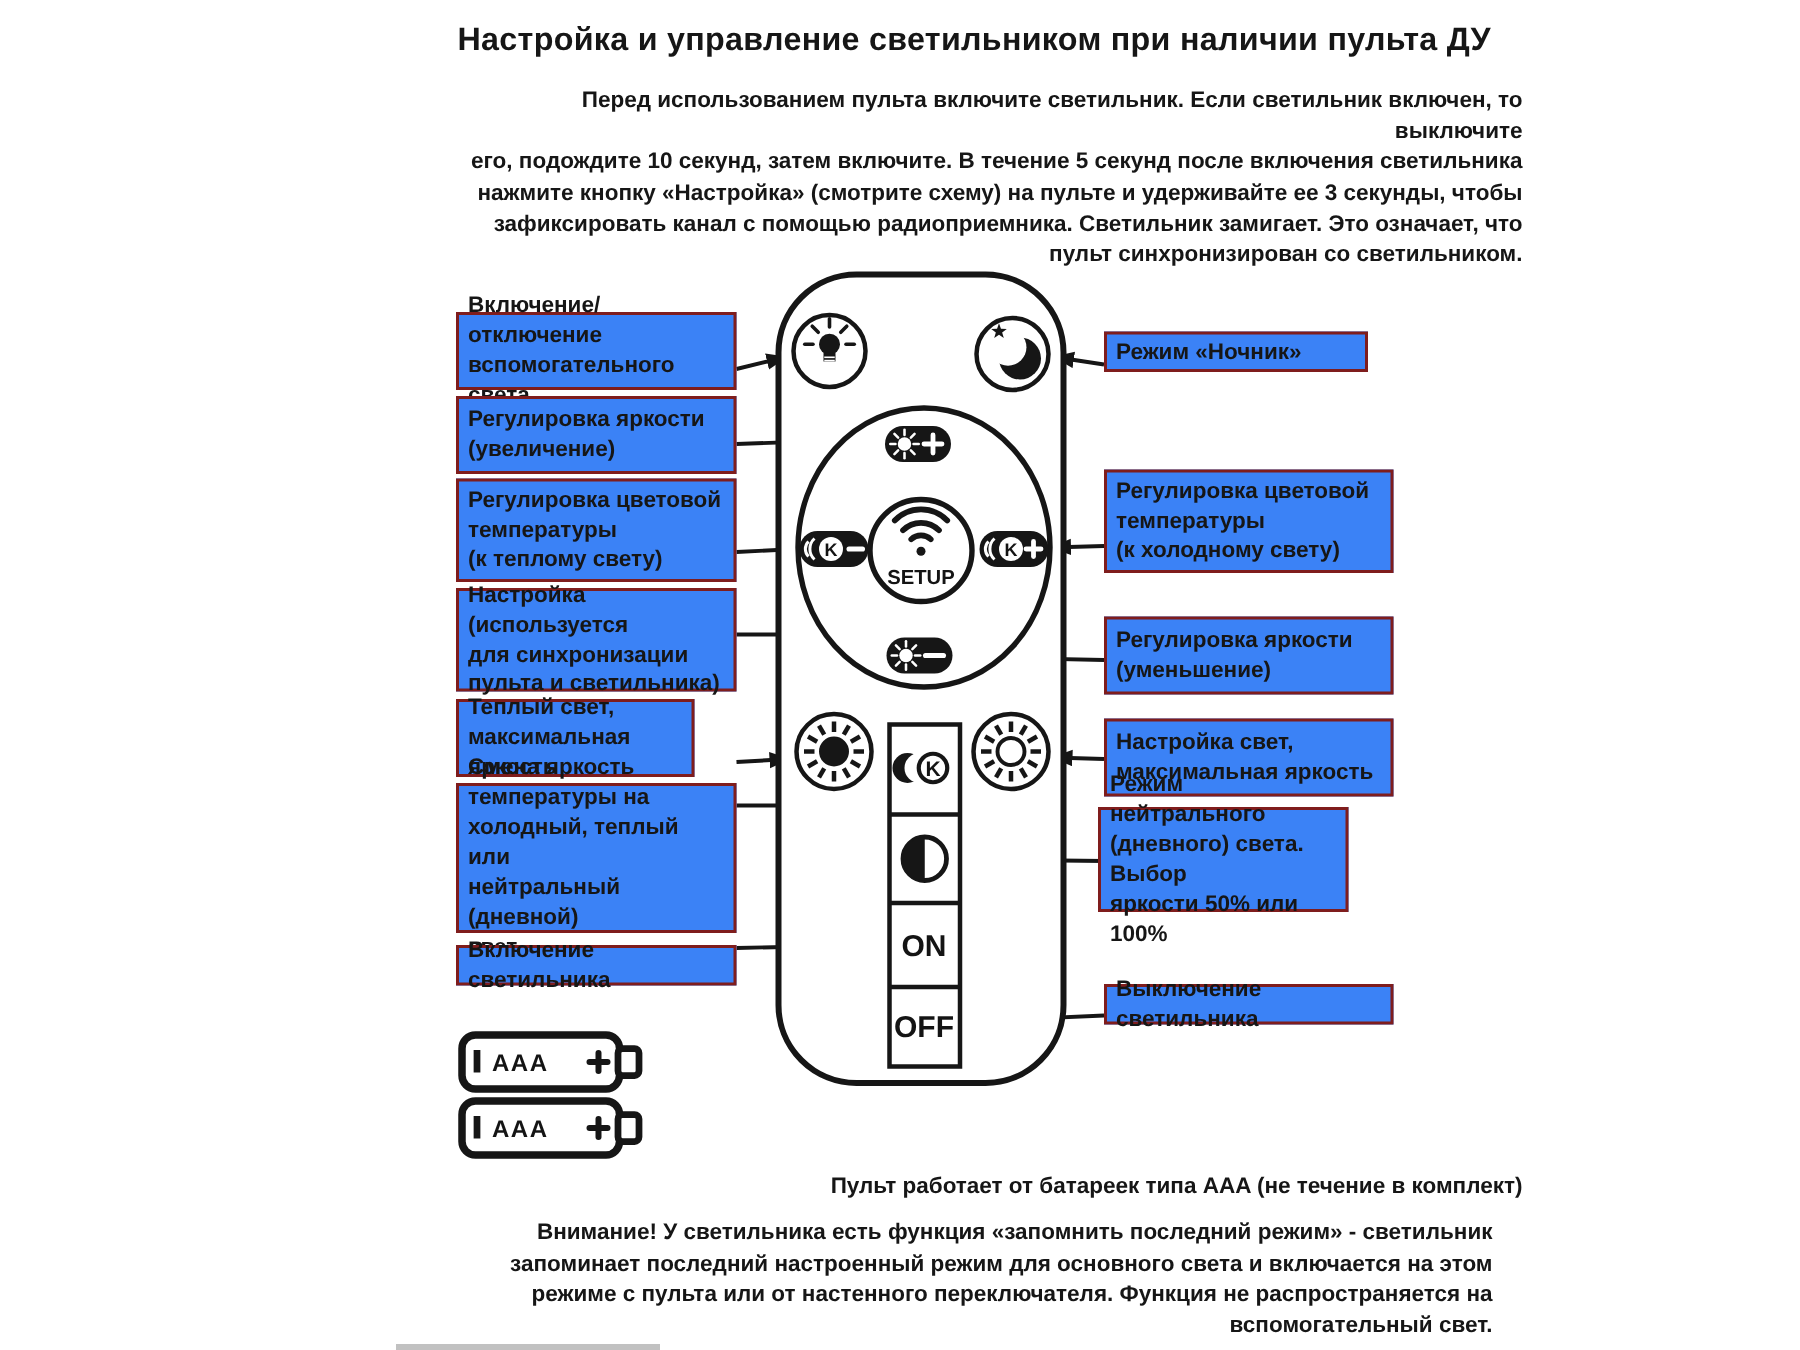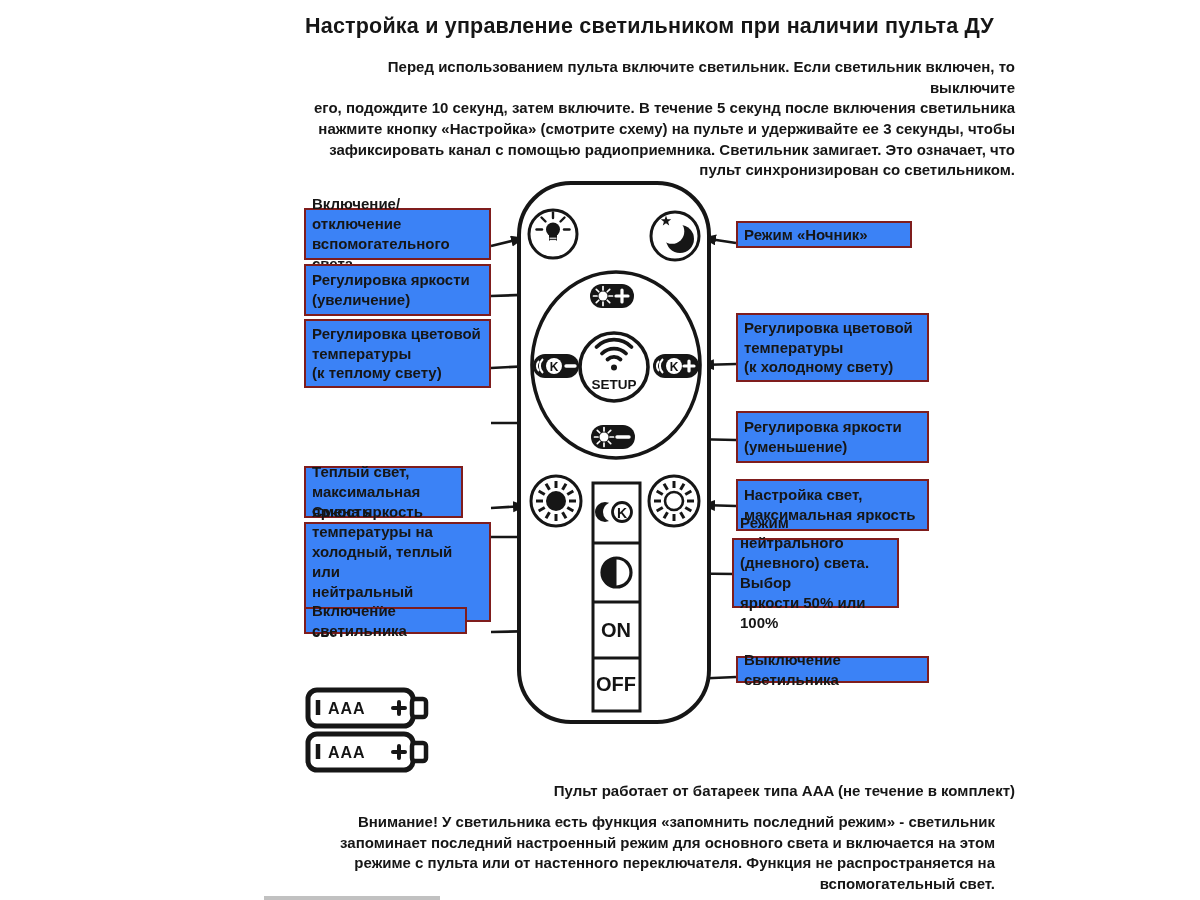--- a/index.html
+++ b/index.html
@@ -239,28 +239,31 @@
     </g>
   </svg>
 
   <div class="co" style="left:280px;top:208px;width:187px;height:52px">Включение/отключение
 вспомогательного света</div>
   <div class="co" style="left:280px;top:264px;width:187px;height:52px">Регулировка яркости
 (увеличение)</div>
   <div class="co" style="left:280px;top:319px;width:187px;height:69px">Регулировка цветовой
 температуры
 (к теплому свету)</div>
+  <div class="co" style="left:280px;top:392px;width:187px;height:69px">Настройка (используется
+для синхронизации
+пульта и светильника)</div>
   <div class="co" style="left:280px;top:466px;width:159px;height:52px">Теплый свет,
 максимальная яркость</div>
   <div class="co" style="left:280px;top:522px;width:187px;height:100px">Смена яркость
 температуры на
 холодный, теплый или
 нейтральный (дневной)
 свет</div>
-  <div class="co" style="left:280px;top:607px;width:163px;height:27px">Включение светильника</div>
+  <div class="co" style="left:280px;top:630px;width:187px;height:27px">Включение светильника</div>
 
   <div class="co" style="left:712px;top:221px;width:176px;height:27px">Режим «Ночник»</div>
   <div class="co" style="left:712px;top:313px;width:193px;height:69px">Регулировка цветовой
 температуры
 (к холодному свету)</div>
   <div class="co" style="left:712px;top:411px;width:193px;height:52px">Регулировка яркости
 (уменьшение)</div>
   <div class="co" style="left:712px;top:479px;width:193px;height:52px">Настройка свет,
 максимальная яркость</div>
   <div class="co" style="left:708px;top:538px;width:167px;height:70px">Режим нейтрального

